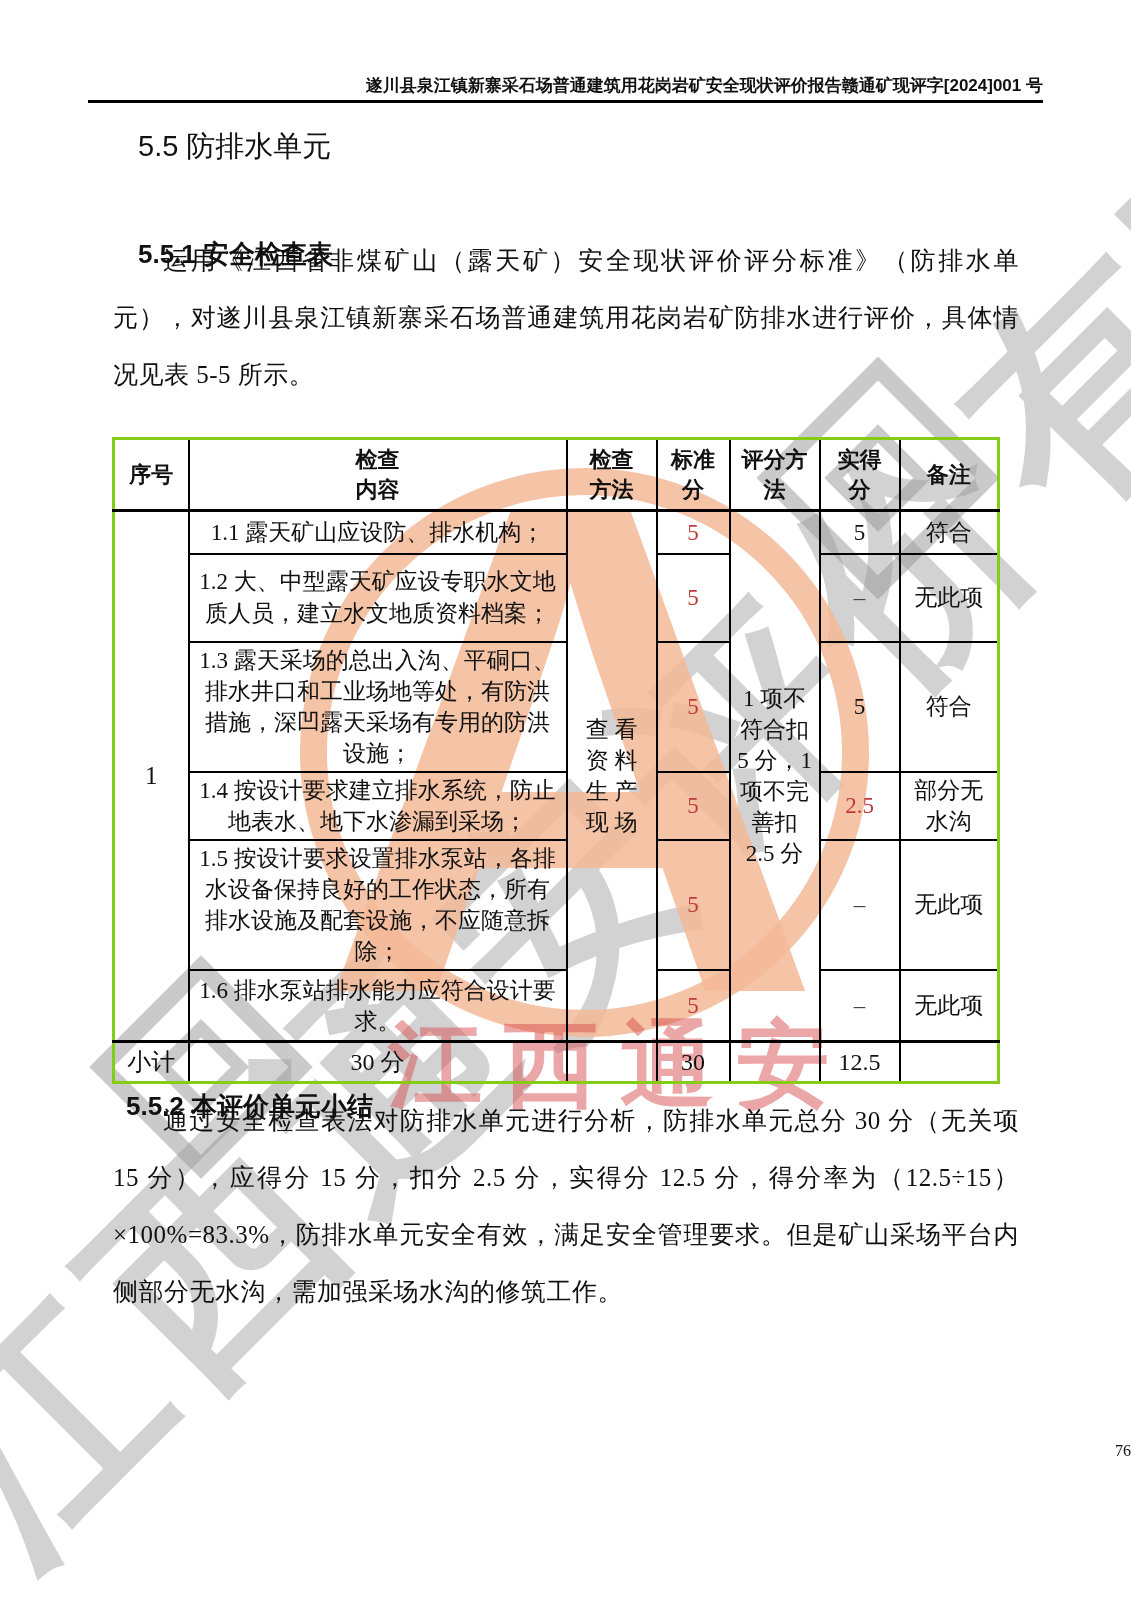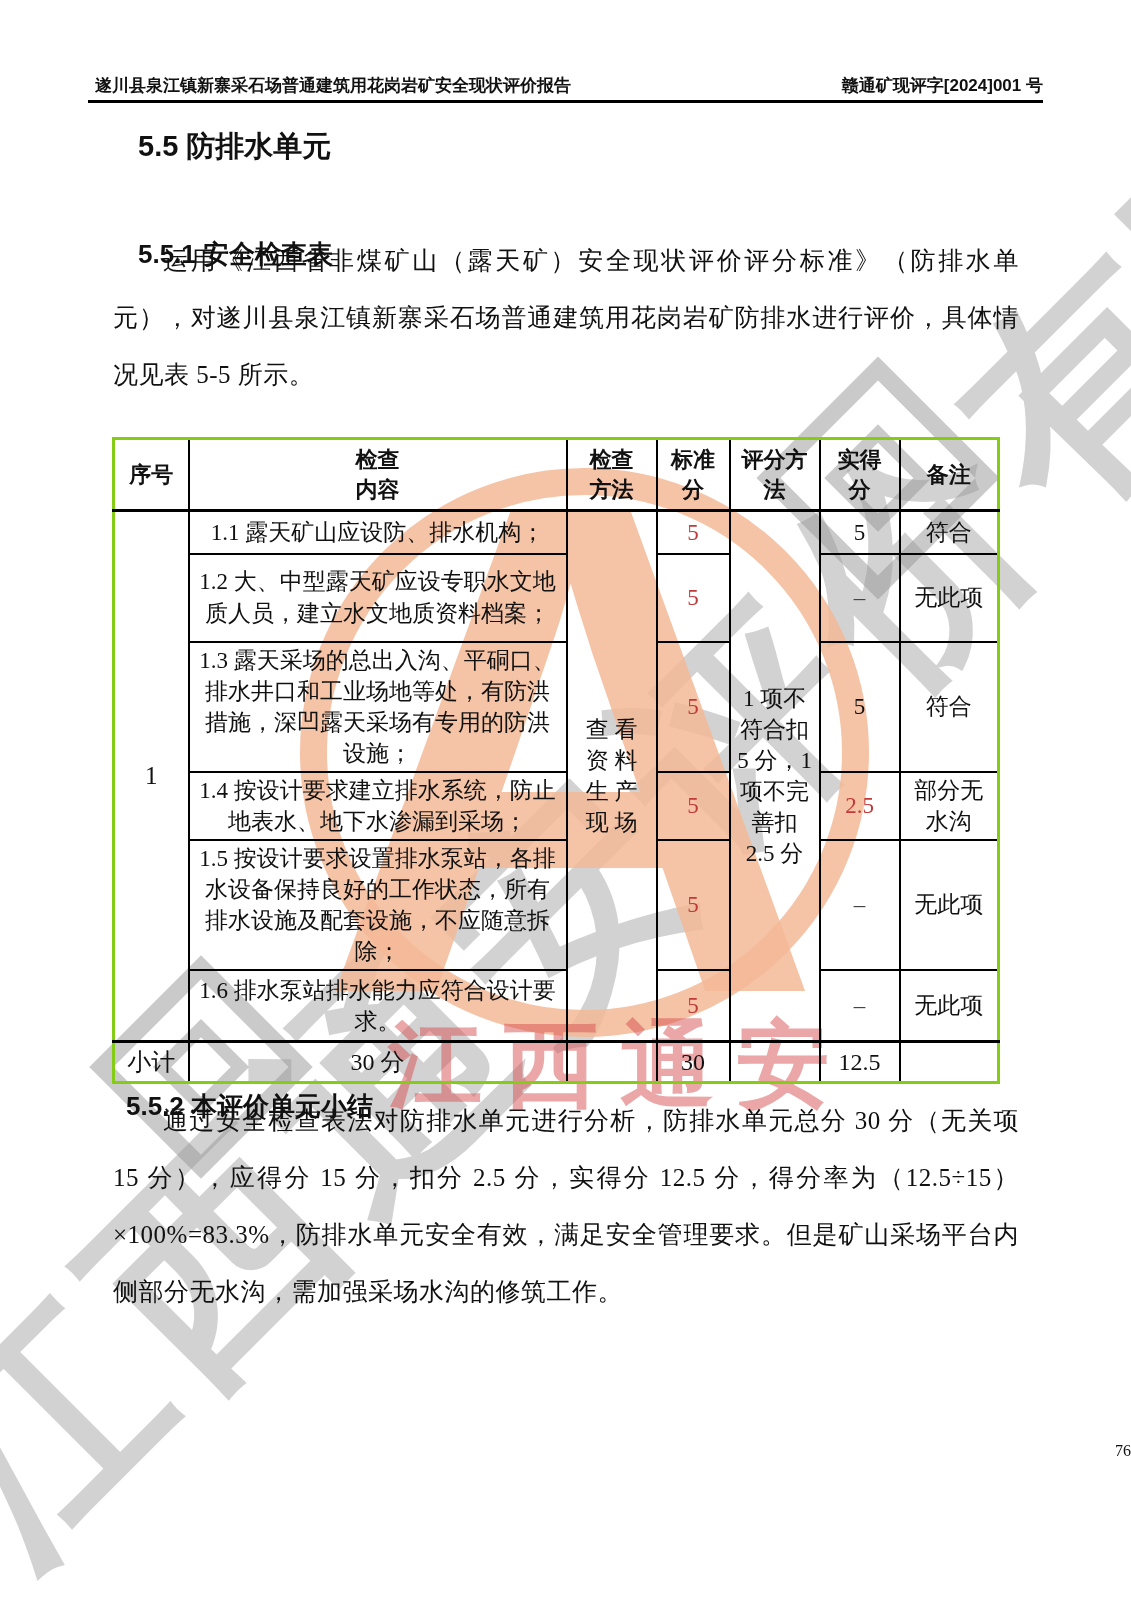--- a/index.html
+++ b/index.html
@@ -41,25 +41,25 @@
     box-sizing:border-box;display:flex;align-items:center;justify-content:center;
   }
   .wm-diamond .inner{
     width:55%;height:55%;border:13px solid rgba(150,150,150,0.5);box-sizing:border-box;
   }
   .wm-diamond.top{left:792px;top:392px;width:172px;height:172px;}
   .wm-diamond.bottom{left:122px;top:988px;width:158px;height:158px;}
   
   .ct{position:absolute;z-index:1;}
   .doc-header{
-    left:95px;top:74px;width:948px;display:flex;justify-content:space-between;
+    left:95px;top:74px;width:948px;display:flex;justify-content:flex-end;
     font-family:"Liberation Sans",sans-serif;font-weight:bold;font-size:17px;
   }
   .header-rule{left:88px;top:100px;width:955px;border-top:3px solid #000;height:0;}
-  .h1{left:138px;top:127px;font-family:"Liberation Sans",sans-serif;font-weight:bold;font-size:29px;}
+  .h1{left:138px;top:127px;font-family:"Liberation Sans",sans-serif;font-weight:normal;font-size:29px;}
   .h2{font-family:"Liberation Sans",sans-serif;font-weight:bold;font-size:26px;margin-top:43px;}
   .h2.s551{left:138px;top:194px;}
   .h2.s552{left:126px;top:1046px;}
   .para{
     left:113px;width:906px;font-size:25px;line-height:57px;
     text-align:justify;text-indent:2em;letter-spacing:0.5px;
   }
   .para.p1{top:232px;}
   .para.p2{top:1092px;}
   .tbl-caption{

